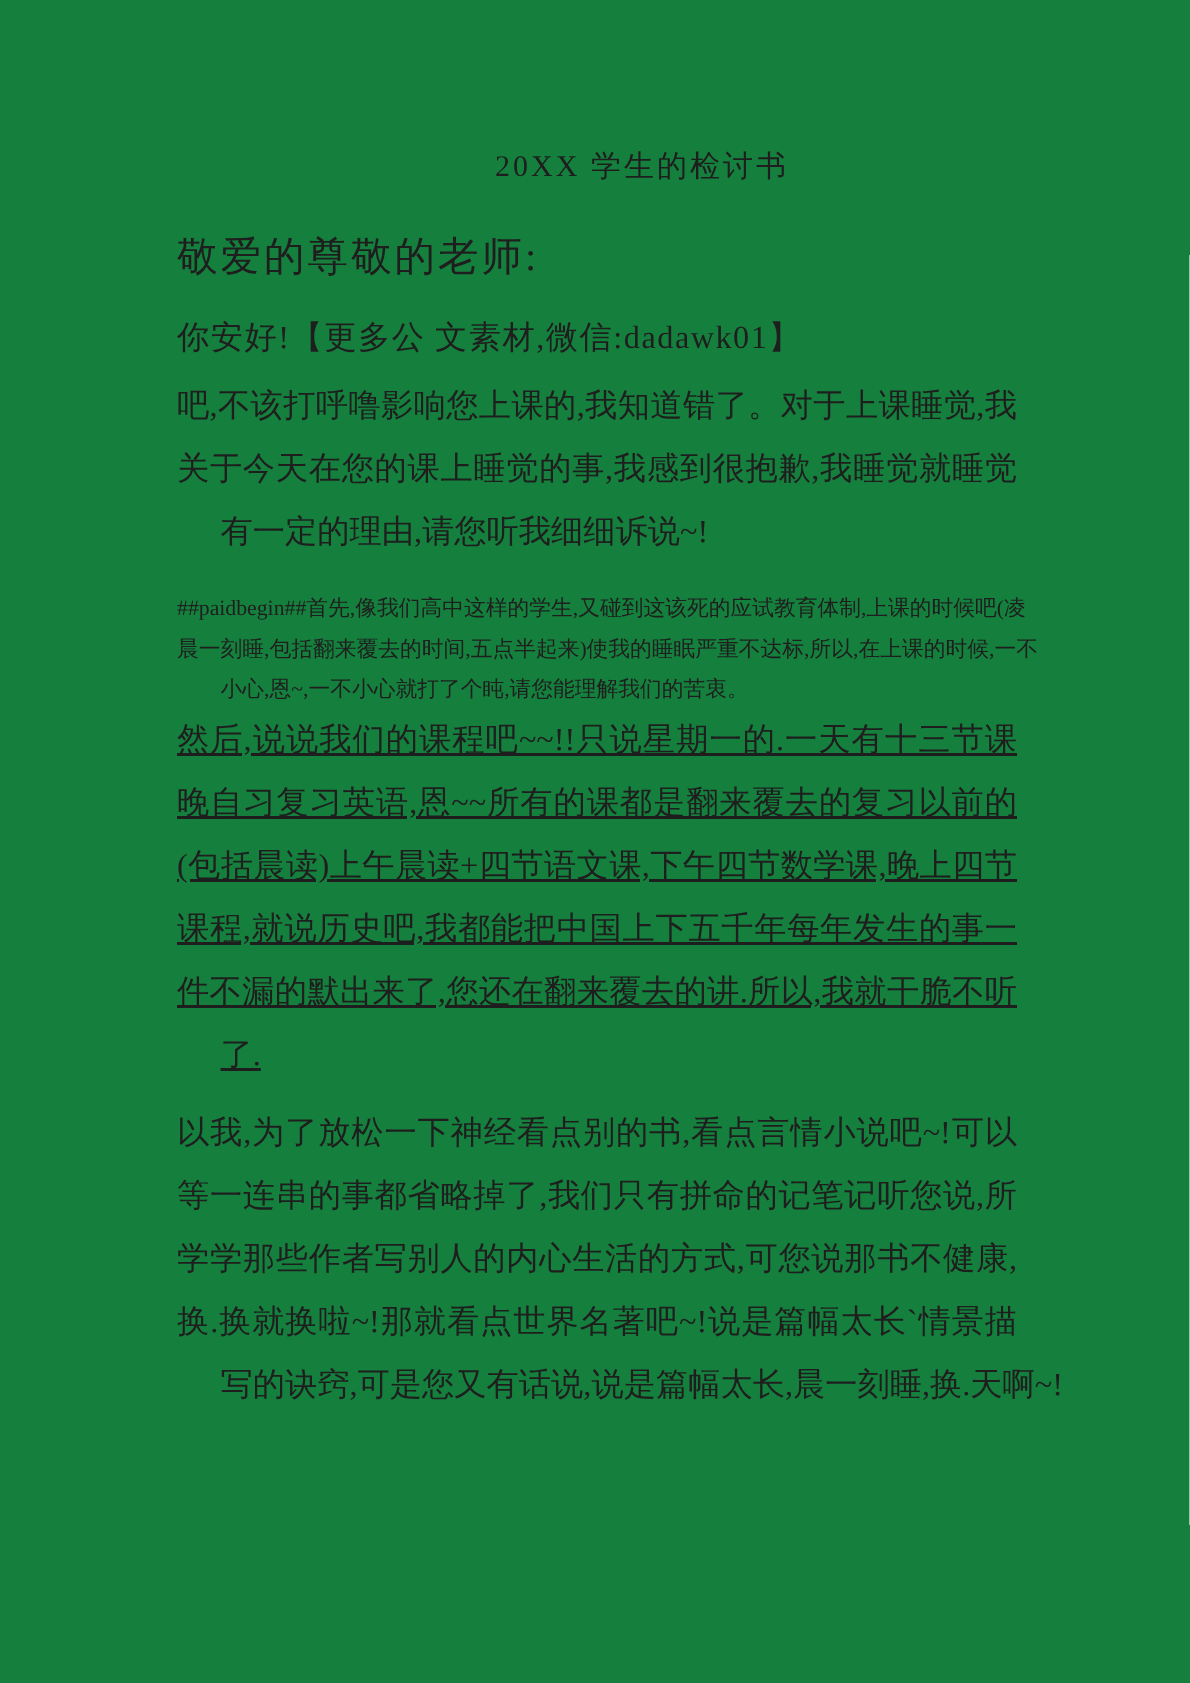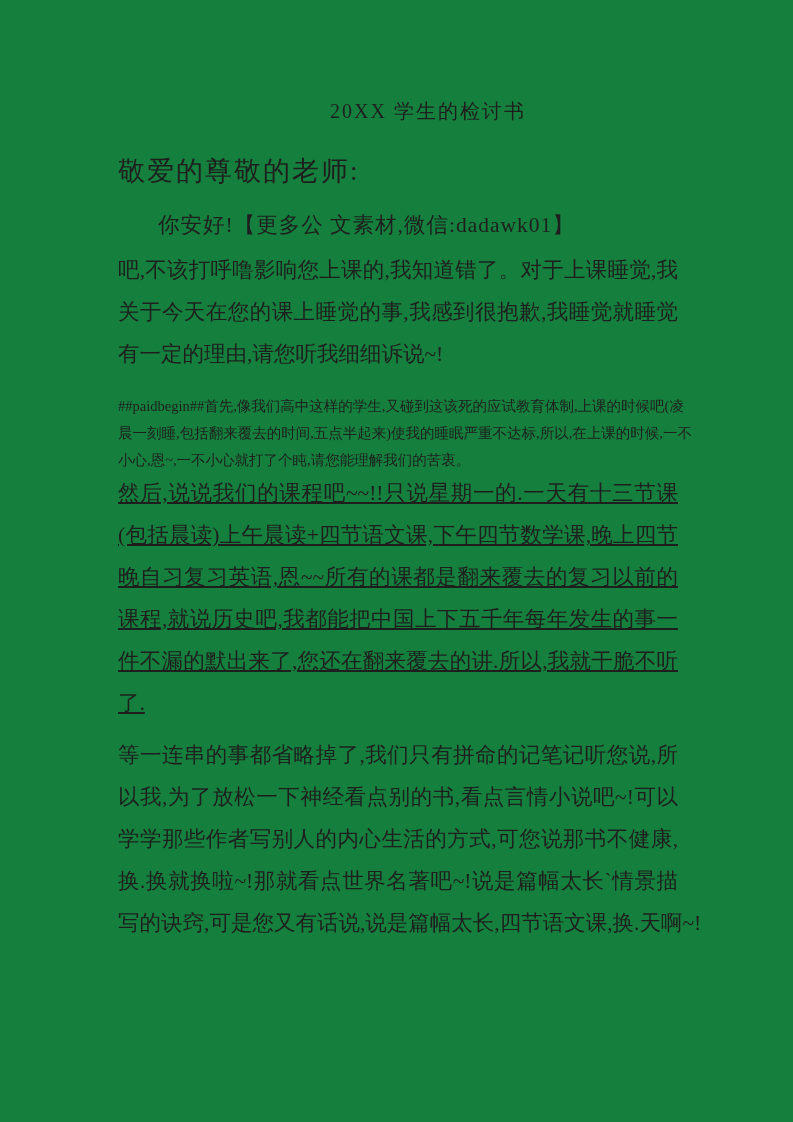--- a/index.html
+++ b/index.html
@@ -40,21 +40,20 @@
     letter-spacing: 2px;
   }
   .greeting {
     position: absolute;
     left: 118px;
     width: 560px;
     top: 210px;
     font-size: 21.5px;
     line-height: 30px;
     letter-spacing: 1px;
-    margin-left: 40px;
   }
   .para {
     position: absolute;
     left: 118px;
     width: 560px;
   }
   .para.body-size {
     font-size: 21.5px;
     line-height: 42px;
   }
@@ -63,20 +62,21 @@
     line-height: 27px;
   }
   .line {
     white-space: nowrap;
     text-align: justify;
     text-align-last: justify;
     text-justify: inter-character;
   }
   .line.last {
     text-align-last: left;
+    margin-left: 29px;
   }
   #para-apology    { top: 249px; }
   #para-paid-note  { top: 393px; }
   #para-schedule   { top: 472px; text-decoration: underline; }
   #para-class-time { top: 734px; }
 </style>
 </head>
 <body>
 
 <div class="page">
@@ -94,28 +94,28 @@
   </div>
 
   <div class="para small-size" id="para-paid-note">
     <div class="line">##paidbegin##首先,像我们高中这样的学生,又碰到这该死的应试教育体制,上课的时候吧(凌</div>
     <div class="line">晨一刻睡,包括翻来覆去的时间,五点半起来)使我的睡眠严重不达标,所以,在上课的时候,一不</div>
     <div class="line last">小心,恩~,一不小心就打了个盹,请您能理解我们的苦衷。</div>
   </div>
 
   <div class="para body-size" id="para-schedule">
     <div class="line">然后,说说我们的课程吧~~!!只说星期一的.一天有十三节课</div>
+    <div class="line">晚自习复习英语,恩~~所有的课都是翻来覆去的复习以前的</div>
     <div class="line">(包括晨读)上午晨读+四节语文课,下午四节数学课,晚上四节</div>
-    <div class="line">晚自习复习英语,恩~~所有的课都是翻来覆去的复习以前的</div>
     <div class="line">课程,就说历史吧,我都能把中国上下五千年每年发生的事一</div>
     <div class="line">件不漏的默出来了,您还在翻来覆去的讲.所以,我就干脆不听</div>
     <div class="line last">了.</div>
   </div>
 
   <div class="para body-size" id="para-class-time">
+    <div class="line">以我,为了放松一下神经看点别的书,看点言情小说吧~!可以</div>
     <div class="line">等一连串的事都省略掉了,我们只有拼命的记笔记听您说,所</div>
-    <div class="line">以我,为了放松一下神经看点别的书,看点言情小说吧~!可以</div>
     <div class="line">学学那些作者写别人的内心生活的方式,可您说那书不健康,</div>
     <div class="line">换.换就换啦~!那就看点世界名著吧~!说是篇幅太长`情景描</div>
-    <div class="line last">写的诀窍,可是您又有话说,说是篇幅太长,四节语文课,换.天啊~!</div>
+    <div class="line last">写的诀窍,可是您又有话说,说是篇幅太长,晨一刻睡,换.天啊~!</div>
   </div>
 
 </div>
 
 </body></html>

